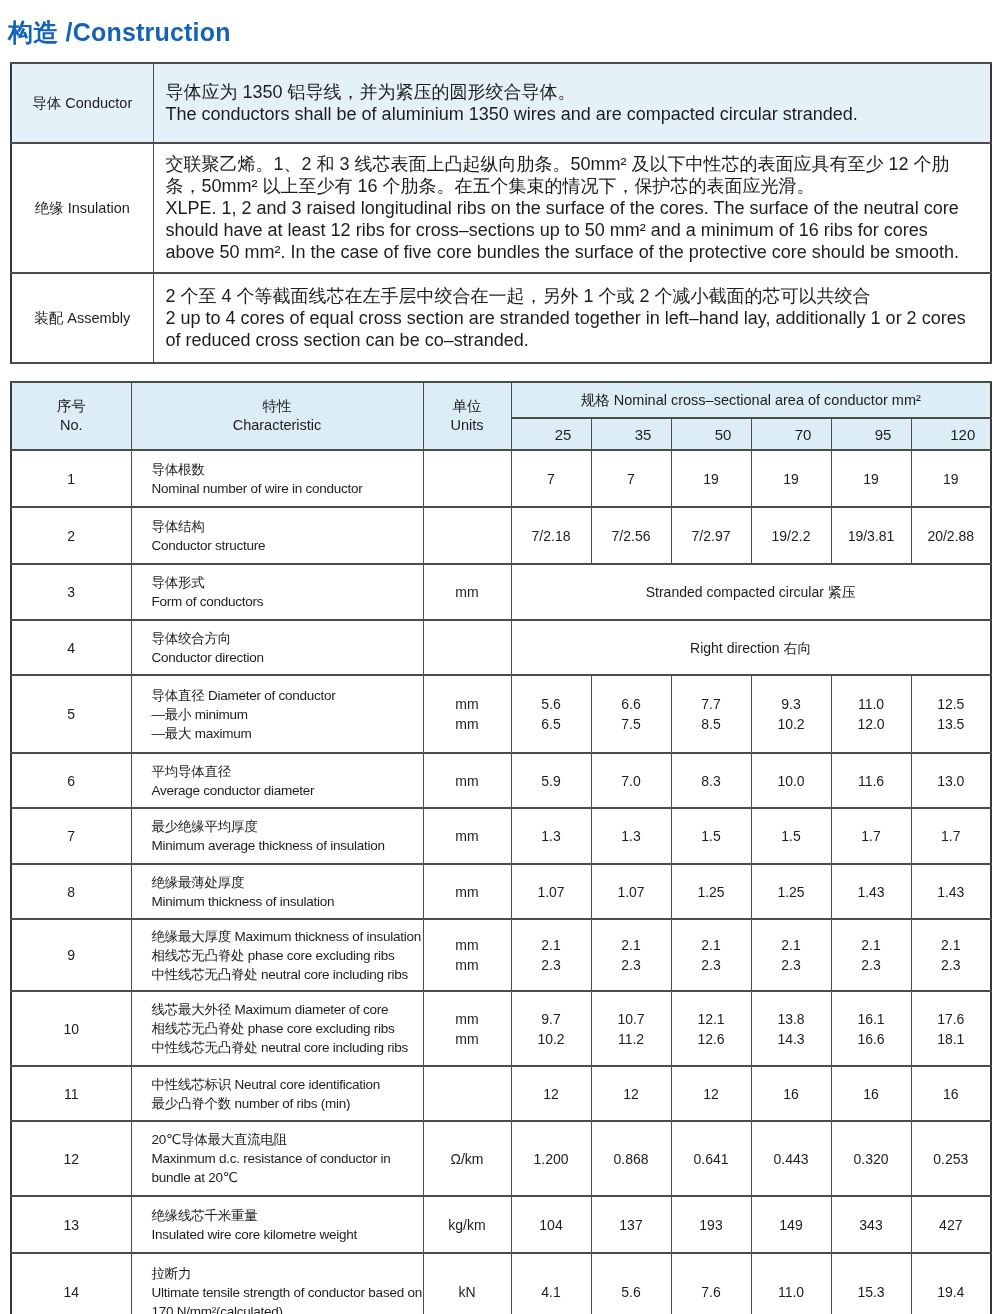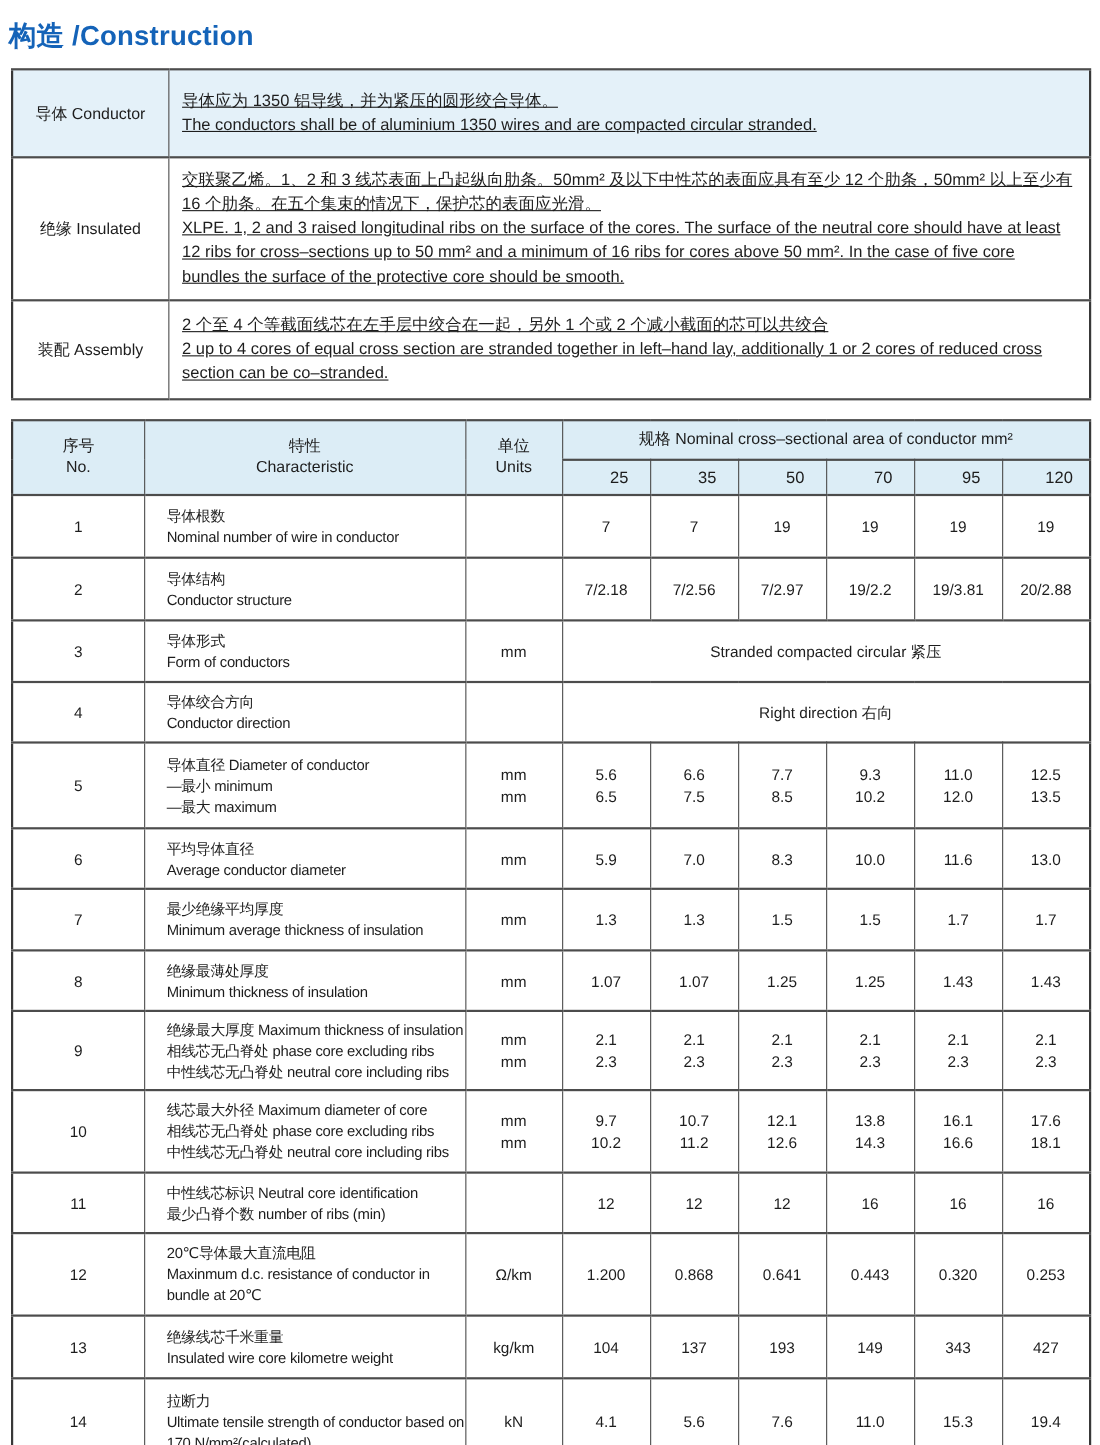--- a/index.html
+++ b/index.html
@@ -32,24 +32,23 @@
     border-top-width:2px;border-bottom-width:2px;
     vertical-align:middle;
   }
   .info .lbl{
     text-align:center;
     font-size:14.5px;
     white-space:pre-line;
   }
   .info .cnt{
     padding:7px 14px 7px 12px;
-    font-size:15px;
+    font-size:18px;
     line-height:22px;
     white-space:pre-line;
-    text-decoration:underline;
   }
   .info tr.hl{background:var(--row-bg);}
   .info tr.r-conductor{height:80px;}
   .info tr.r-insulation{height:130px;}
   .info tr.r-assembly{height:90px;}
   
   .spec{border:2px solid #383838;margin-top:4px;}
   .spec th,.spec td{
     border:1px solid var(--line);
     border-top-width:2px;border-bottom-width:2px;
@@ -94,21 +93,21 @@
         <col style="width:142px">
         <col style="width:838px">
       </colgroup>
     <tbody>
       <tr class="hl r-conductor">
         <td class="lbl">导体 Conductor</td>
         <td class="cnt">导体应为 1350 铝导线，并为紧压的圆形绞合导体。
 The conductors shall be of aluminium 1350 wires and are compacted circular stranded.</td>
       </tr>
       <tr class="r-insulation">
-        <td class="lbl">绝缘 Insulated</td>
+        <td class="lbl">绝缘 Insulation</td>
         <td class="cnt">交联聚乙烯。1、2 和 3 线芯表面上凸起纵向肋条。50mm² 及以下中性芯的表面应具有至少 12 个肋条，50mm² 以上至少有 16 个肋条。在五个集束的情况下，保护芯的表面应光滑。
 XLPE. 1, 2 and 3 raised longitudinal ribs on the surface of the cores. The surface of the neutral core should have at least 12 ribs for cross–sections up to 50 mm² and a minimum of 16 ribs for cores above 50 mm². In the case of five core bundles the surface of the protective core should be smooth.</td>
       </tr>
       <tr class="r-assembly">
         <td class="lbl">装配 Assembly</td>
         <td class="cnt">2 个至 4 个等截面线芯在左手层中绞合在一起，另外 1 个或 2 个减小截面的芯可以共绞合
 2 up to 4 cores of equal cross section are stranded together in left–hand lay, additionally 1 or 2 cores of reduced cross section can be co–stranded.</td>
       </tr>
     </tbody>
   </table>

